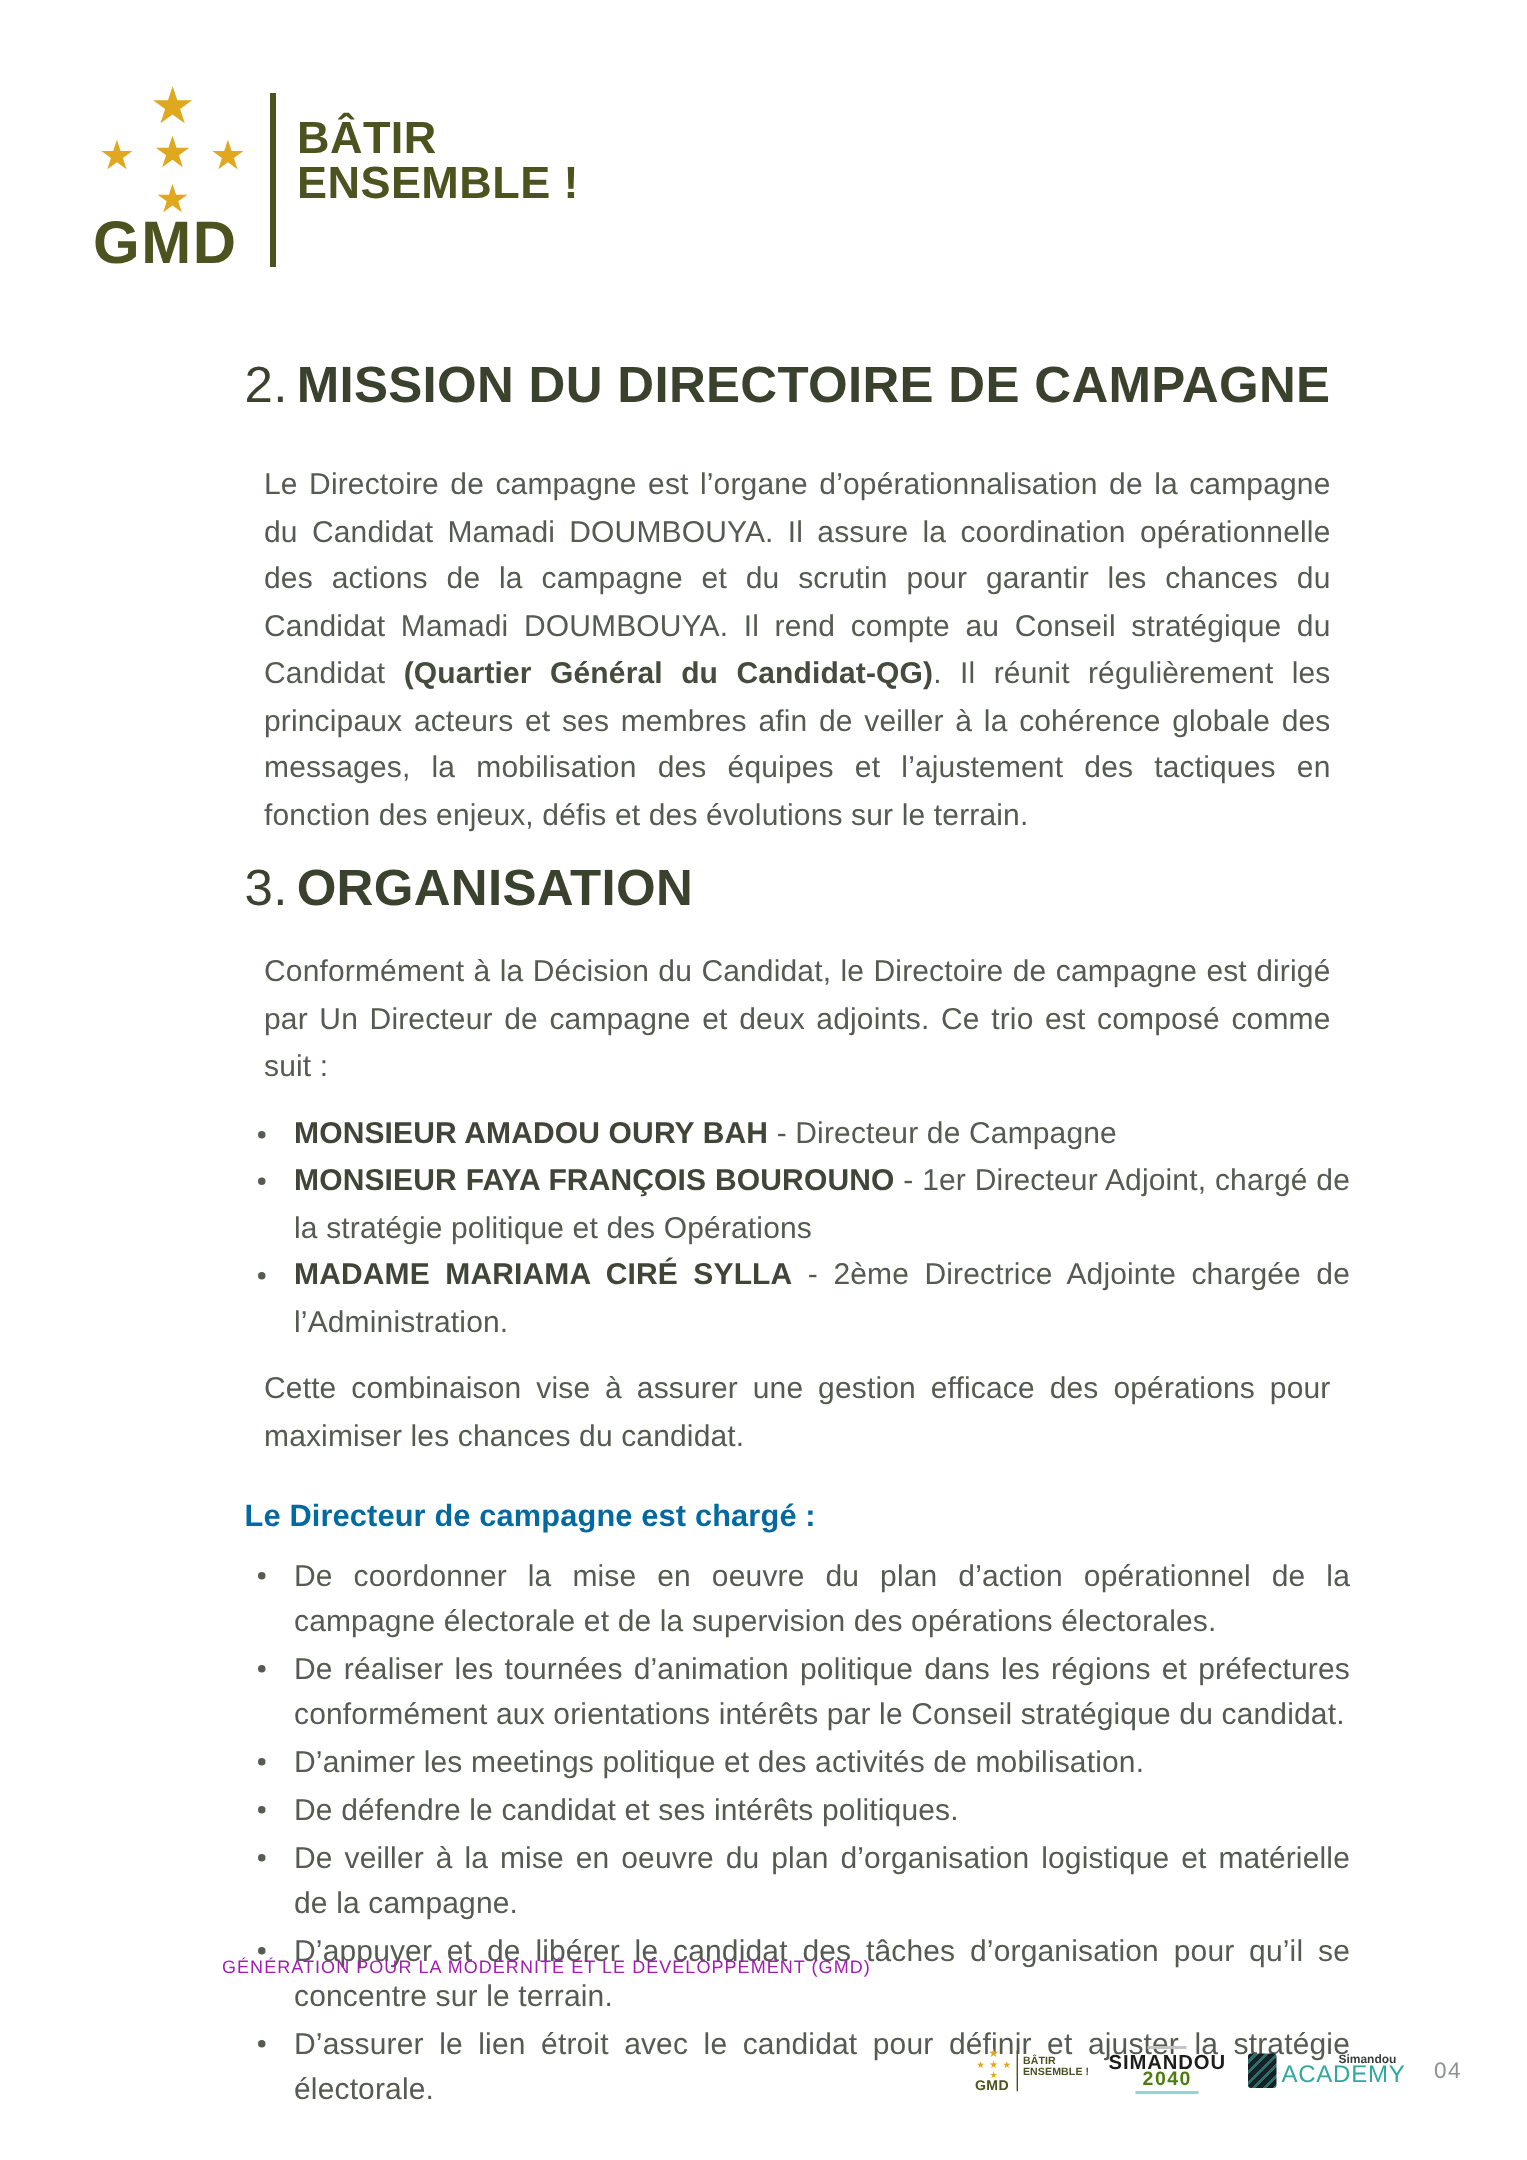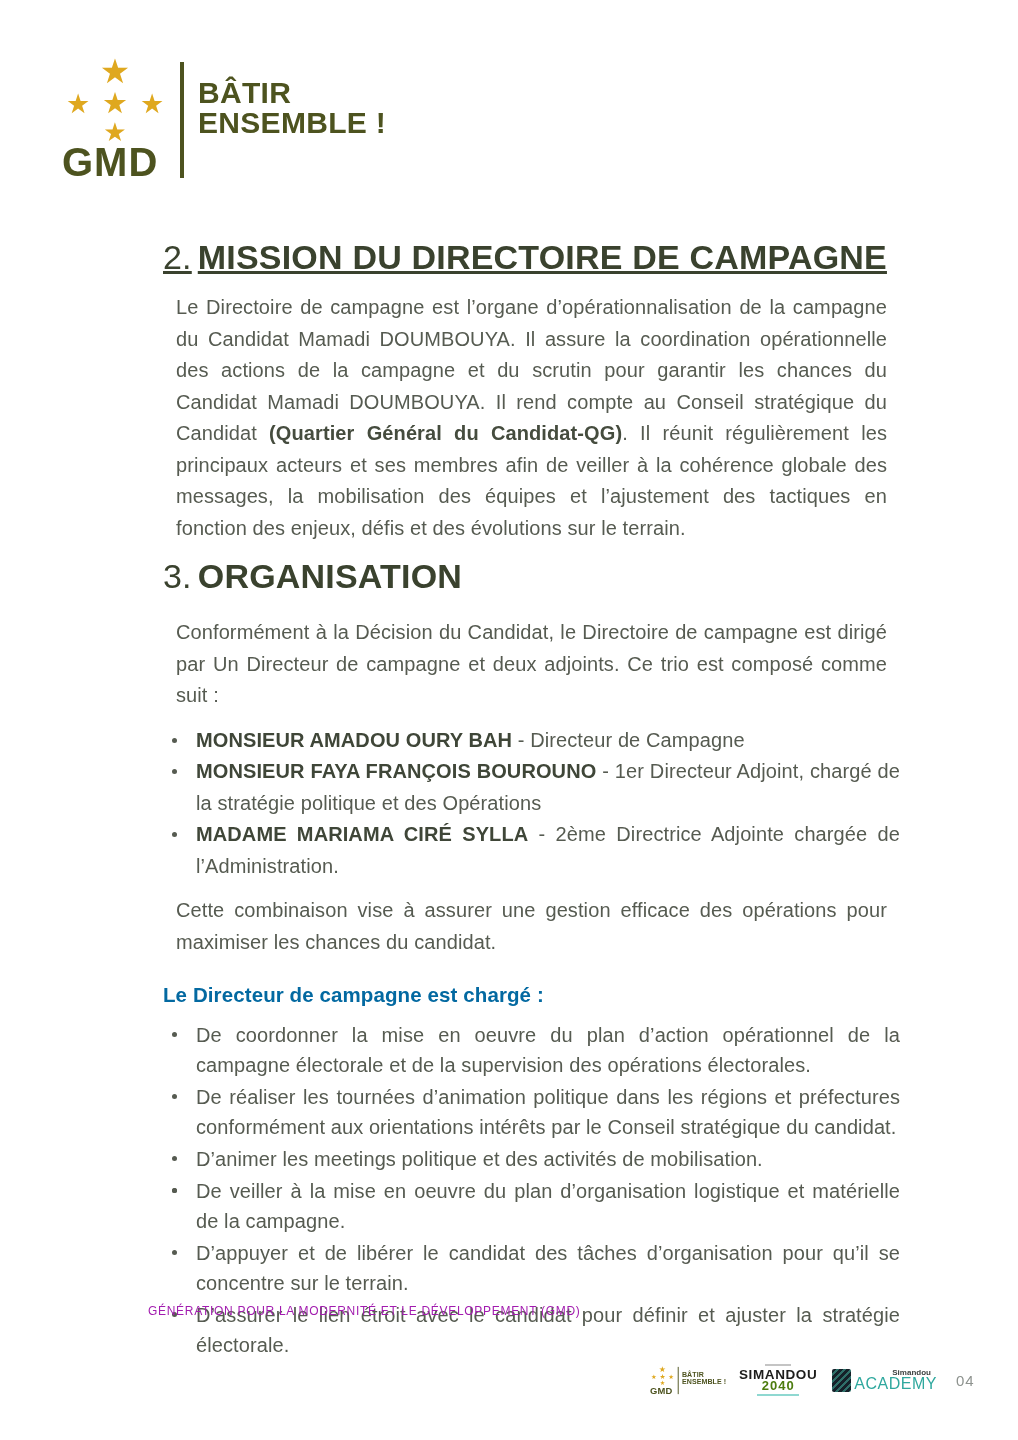--- a/index.html
+++ b/index.html
@@ -27,21 +27,21 @@
   .logo-tagline{position:absolute;left:136px;top:24px;font-size:30px;line-height:30px;font-weight:800;color:#4d531f;letter-spacing:0.3px;white-space:nowrap;}
 
   
   .content{
     position:absolute;left:163px;top:238px;width:737px;
     color:#565b51;font-size:20px;line-height:31.5px;letter-spacing:0.1px;
   }
   .section-heading{margin:0;font-size:34px;line-height:38px;color:#3a422e;letter-spacing:0.2px;}
   .section-number{font-weight:400;}
   .section-title{font-weight:800;margin-left:6px;}
-  .h-mission{margin-bottom:16px;text-decoration:underline;}
+  .h-mission{margin-bottom:32px;}
   .h-organisation{margin-top:8px;margin-bottom:22px;}
   p.body{margin:13px;text-align:justify;}
   .b{font-weight:700;color:#454c3e;}
 
   .bullet-item{position:relative;padding-left:33px;text-align:justify;}
   .bullet-icon{position:absolute;left:9px;top:13px;width:5px;height:5px;border-radius:50%;background:#565b51;}
   .member-name{font-weight:700;color:#3f4638;}
   .members{margin-top:13px;}
   .conclusion{margin-top:3px;}
 
@@ -135,20 +135,21 @@
       <div class="bullet-item">
         <span class="bullet-icon"></span>
         <span>De réaliser les tournées d’animation politique dans les régions et préfectures conformément aux orientations intérêts par le Conseil stratégique du candidat.</span>
       </div>
       <div class="bullet-item">
         <span class="bullet-icon"></span>
         <span>D’animer les meetings politique et des activités de mobilisation.</span>
       </div>
       <div class="bullet-item">
         <span class="bullet-icon"></span>
+        <span>De défendre le candidat et ses intérêts politiques.</span>
       </div>
       <div class="bullet-item">
         <span class="bullet-icon"></span>
         <span>De veiller à la mise en oeuvre du plan d’organisation logistique et matérielle de la campagne.</span>
       </div>
       <div class="bullet-item">
         <span class="bullet-icon"></span>
         <span>D’appuyer et de libérer le candidat des tâches d’organisation pour qu’il se concentre sur le terrain.</span>
       </div>
       <div class="bullet-item">

